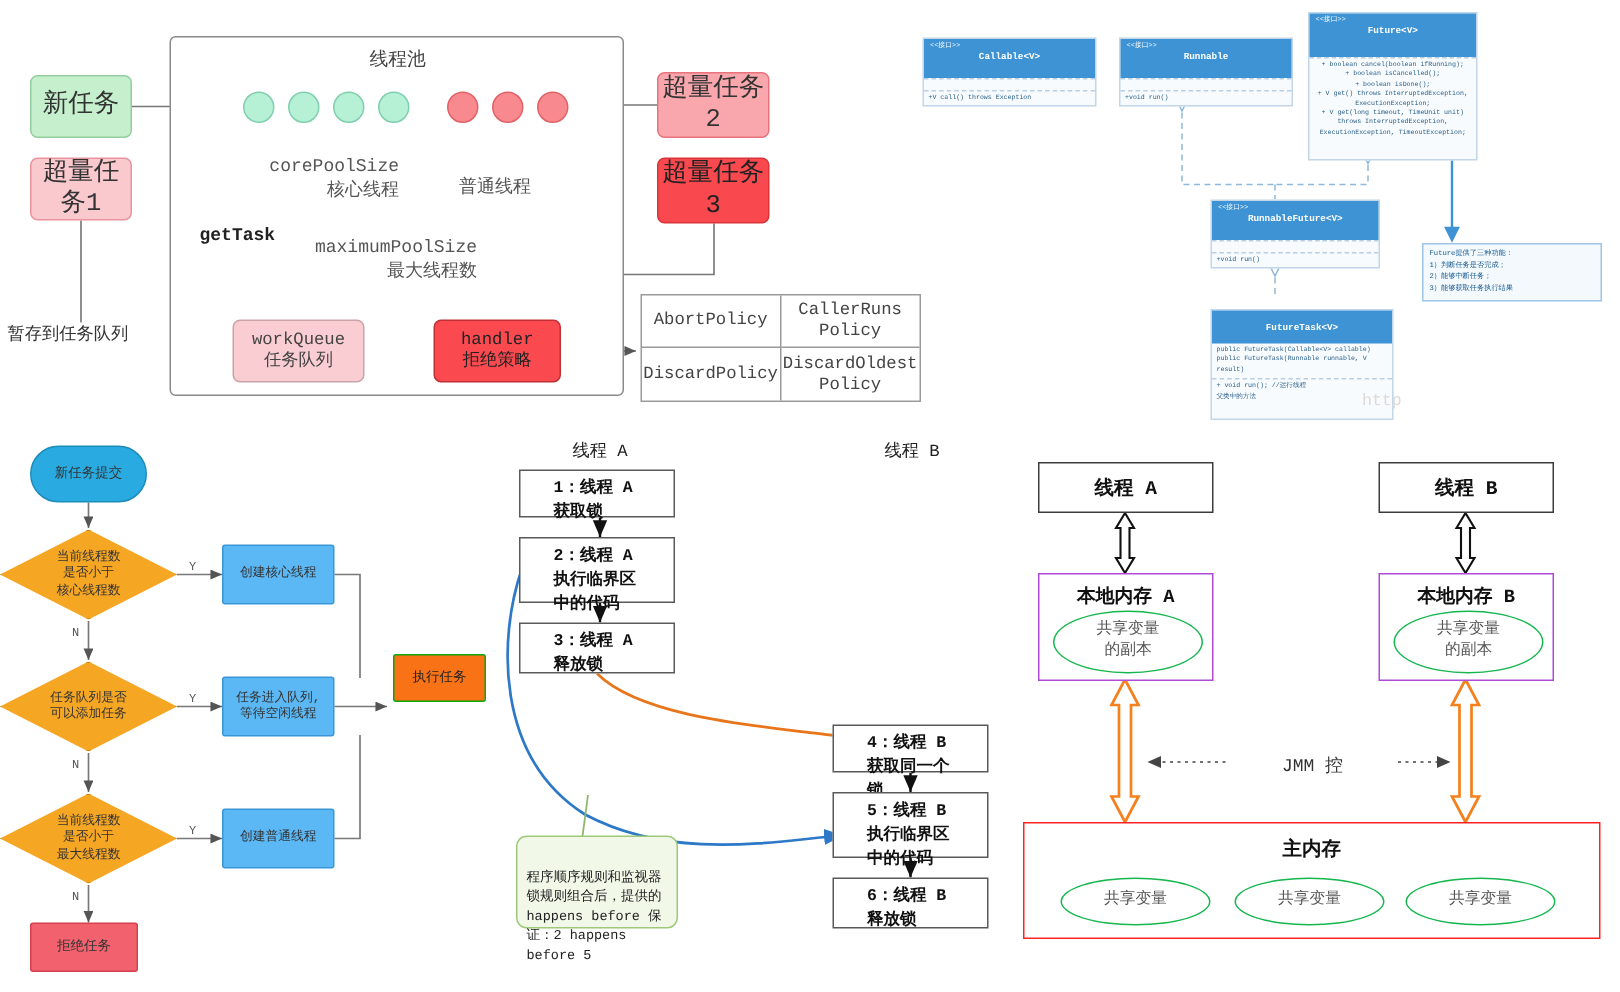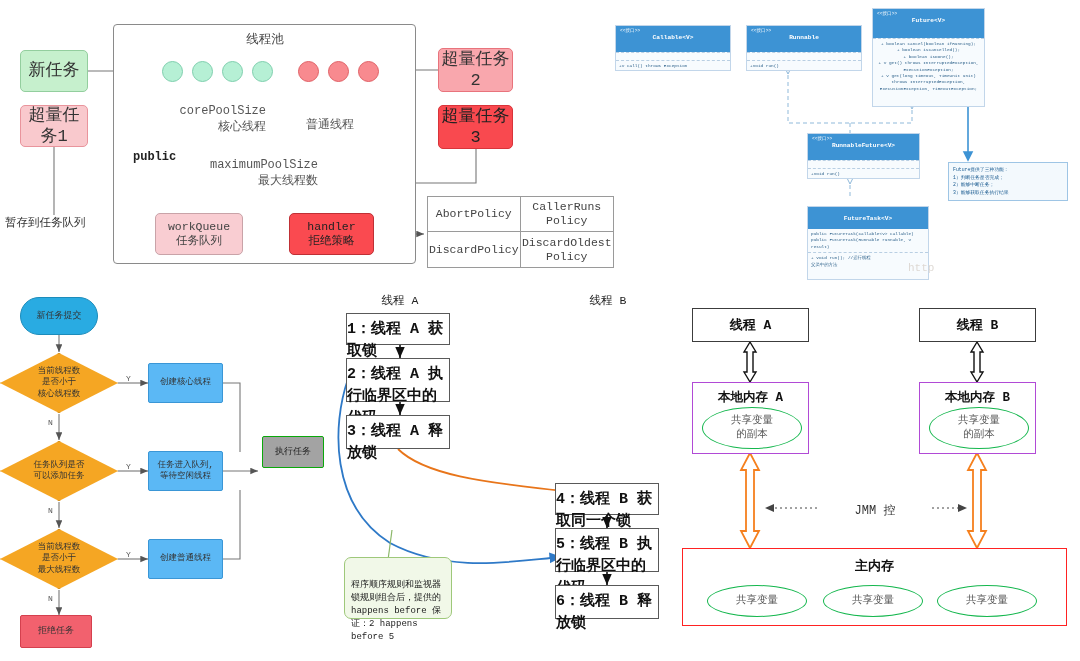--- a/index.html
+++ b/index.html
@@ -48,29 +48,29 @@
   .wm{position:absolute;color:#ded9d4;font-size:11px;}
 
   
   #p3{left:0;top:290px;width:340px;height:371px;}
   #p3 .n{position:absolute;box-sizing:border-box;display:flex;align-items:center;justify-content:center;
          text-align:center;font-size:9px;color:#2f2f2f;line-height:1.35;}
   #p3 .start{left:20px;top:7px;width:78px;height:38px;border-radius:19px;background:#29ABE2;border:1px solid #1c8cbb;color:#333;}
   #p3 .dia{width:118px;height:60px;background:#F5A623;border:1px solid #d18a12;color:#333;
            clip-path:polygon(50% 0,100% 50%,50% 100%,0 50%);font-size:8.5px;}
   #p3 .act{width:75px;height:40px;background:#5BB8F5;border:1px solid #3a96d6;color:#333;border-radius:2px;font-size:8.5px;}
-  #p3 .exec{left:262px;top:146px;width:62px;height:32px;background:#a3a3a3;border:1px solid #0aa80a;color:#222;border-radius:2px;font-size:9px;}
+  #p3 .exec{left:262px;top:146px;width:62px;height:32px;background:#f97316;border:1px solid #0aa80a;color:#222;border-radius:2px;font-size:9px;}
   #p3 .rej{left:20px;top:325px;width:72px;height:33px;background:#F2616E;border:1px solid #d4404e;color:#333;border-radius:2px;font-size:9px;}
   #p3 .yn{position:absolute;font-size:8px;color:#555;}
 
   
   #p4{left:330px;top:285px;width:360px;height:376px;}
   #p4 .hdt{position:absolute;font-size:11.5px;color:#222;text-align:center;}
   #p4 .sbox{position:absolute;box-sizing:border-box;border:1.4px solid #595959;background:#fff;
-            font-size:15px;color:#111;padding:5px 0;line-height:1.45;font-weight:bold;}
+            font-size:11px;color:#111;padding:5px 22px;line-height:1.45;font-weight:bold;}
   #p4 .gnote{position:absolute;box-sizing:border-box;border:1.3px solid #9ec87a;background:#f1f8e8;
              border-radius:7px;padding:21px 6px;font-size:9px;color:#222;line-height:1.45;}
 
   
   #p5{left:670px;top:290px;width:410px;height:371px;}
   #p5 .tb{position:absolute;box-sizing:border-box;border:1.4px solid #3c3c3c;background:#fff;
           display:flex;align-items:center;justify-content:center;font-size:13px;color:#111;font-weight:bold;}
   #p5 .lm{position:absolute;box-sizing:border-box;border:1.6px solid #b14ad6;background:#fff;}
   #p5 .lmt{position:absolute;width:100%;text-align:center;top:6px;font-size:12.5px;color:#111;font-weight:bold;}
   #p5 .ell{position:absolute;box-sizing:border-box;border:1.4px solid #15b74e;border-radius:50%;
@@ -151,21 +151,21 @@
 
   <div class="cap" style="left:156px;top:104px;width:110px;">
     <span>corePoolSize</span><br>
     <span>核心线程</span>
   </div>
   <div class="cap" style="left:292px;top:118px;width:62px;">普通线程</div>
   <div class="cap" style="left:200px;top:158px;width:118px;">
     <span>maximumPoolSize</span><br>
     <span>最大线程数</span>
   </div>
-  <div class="gettask" style="left:133px;top:150px;">public</div>
+  <div class="gettask" style="left:133px;top:150px;">getTask</div>
 
   <div class="ptab">
     <div>AbortPolicy</div>
     <div>CallerRuns Policy</div>
     <div>DiscardPolicy</div>
     <div>DiscardOldest Policy</div>
   </div>
 </div>
 
 <div class="panel" id="p2">

